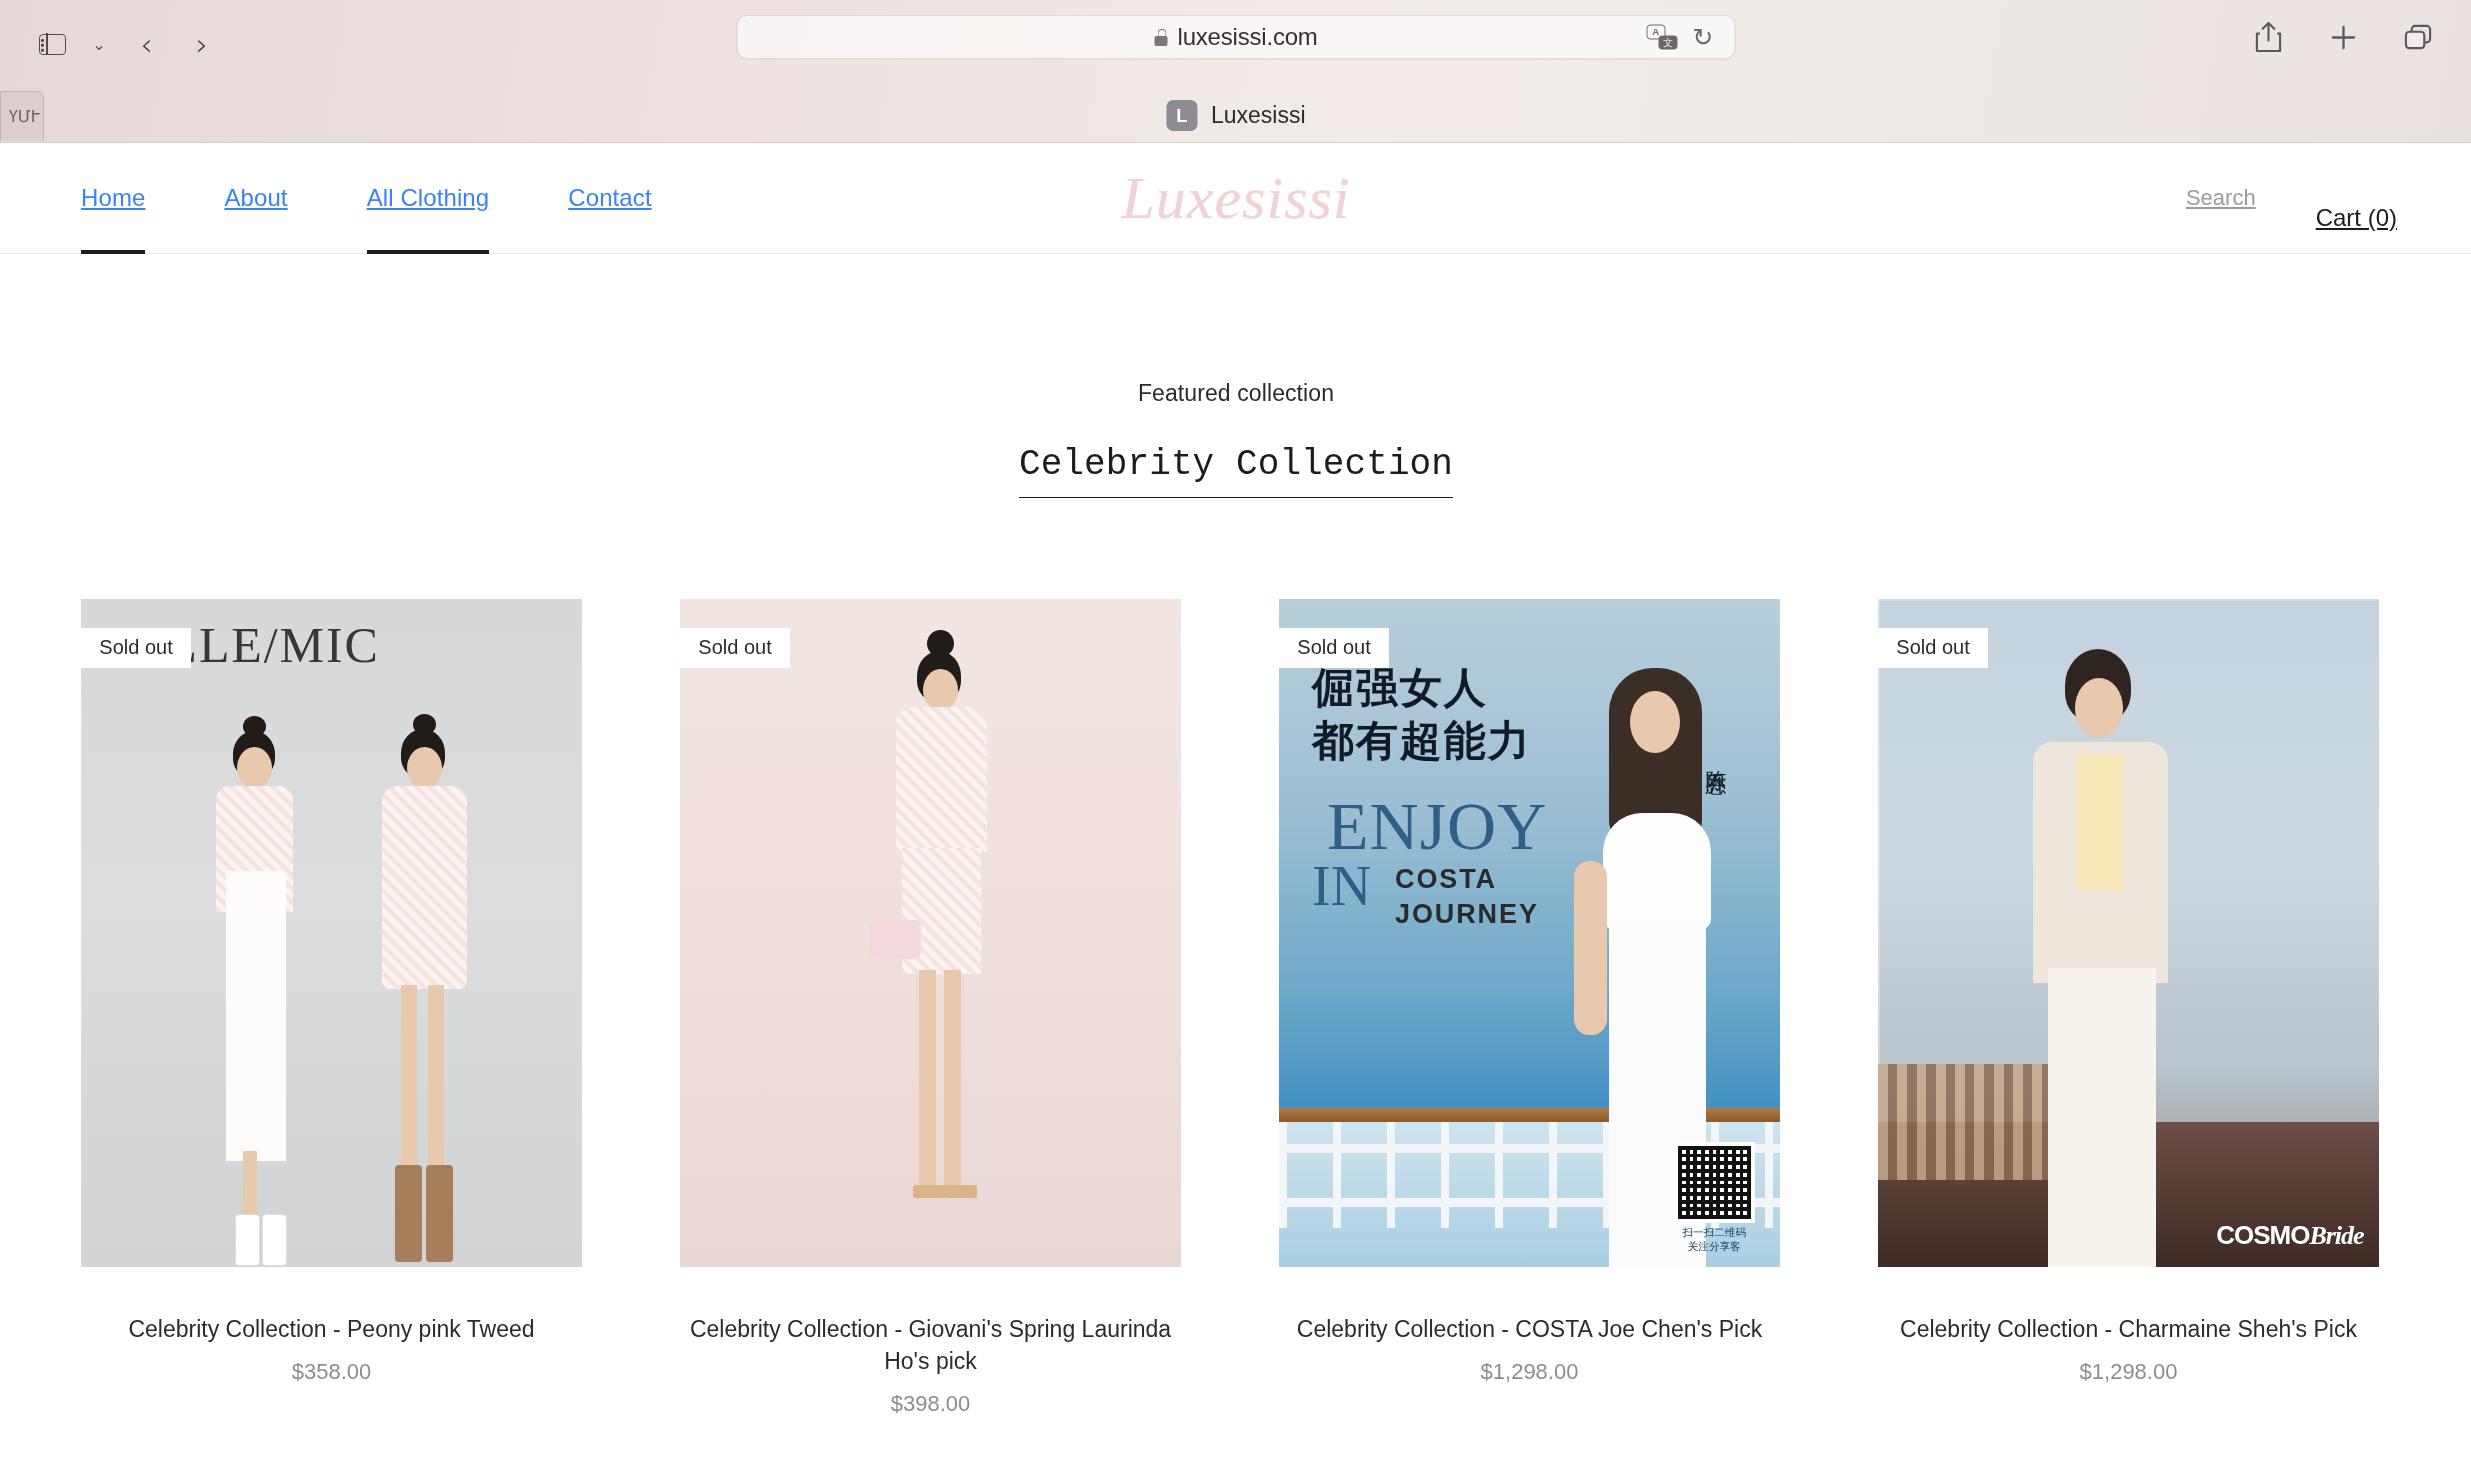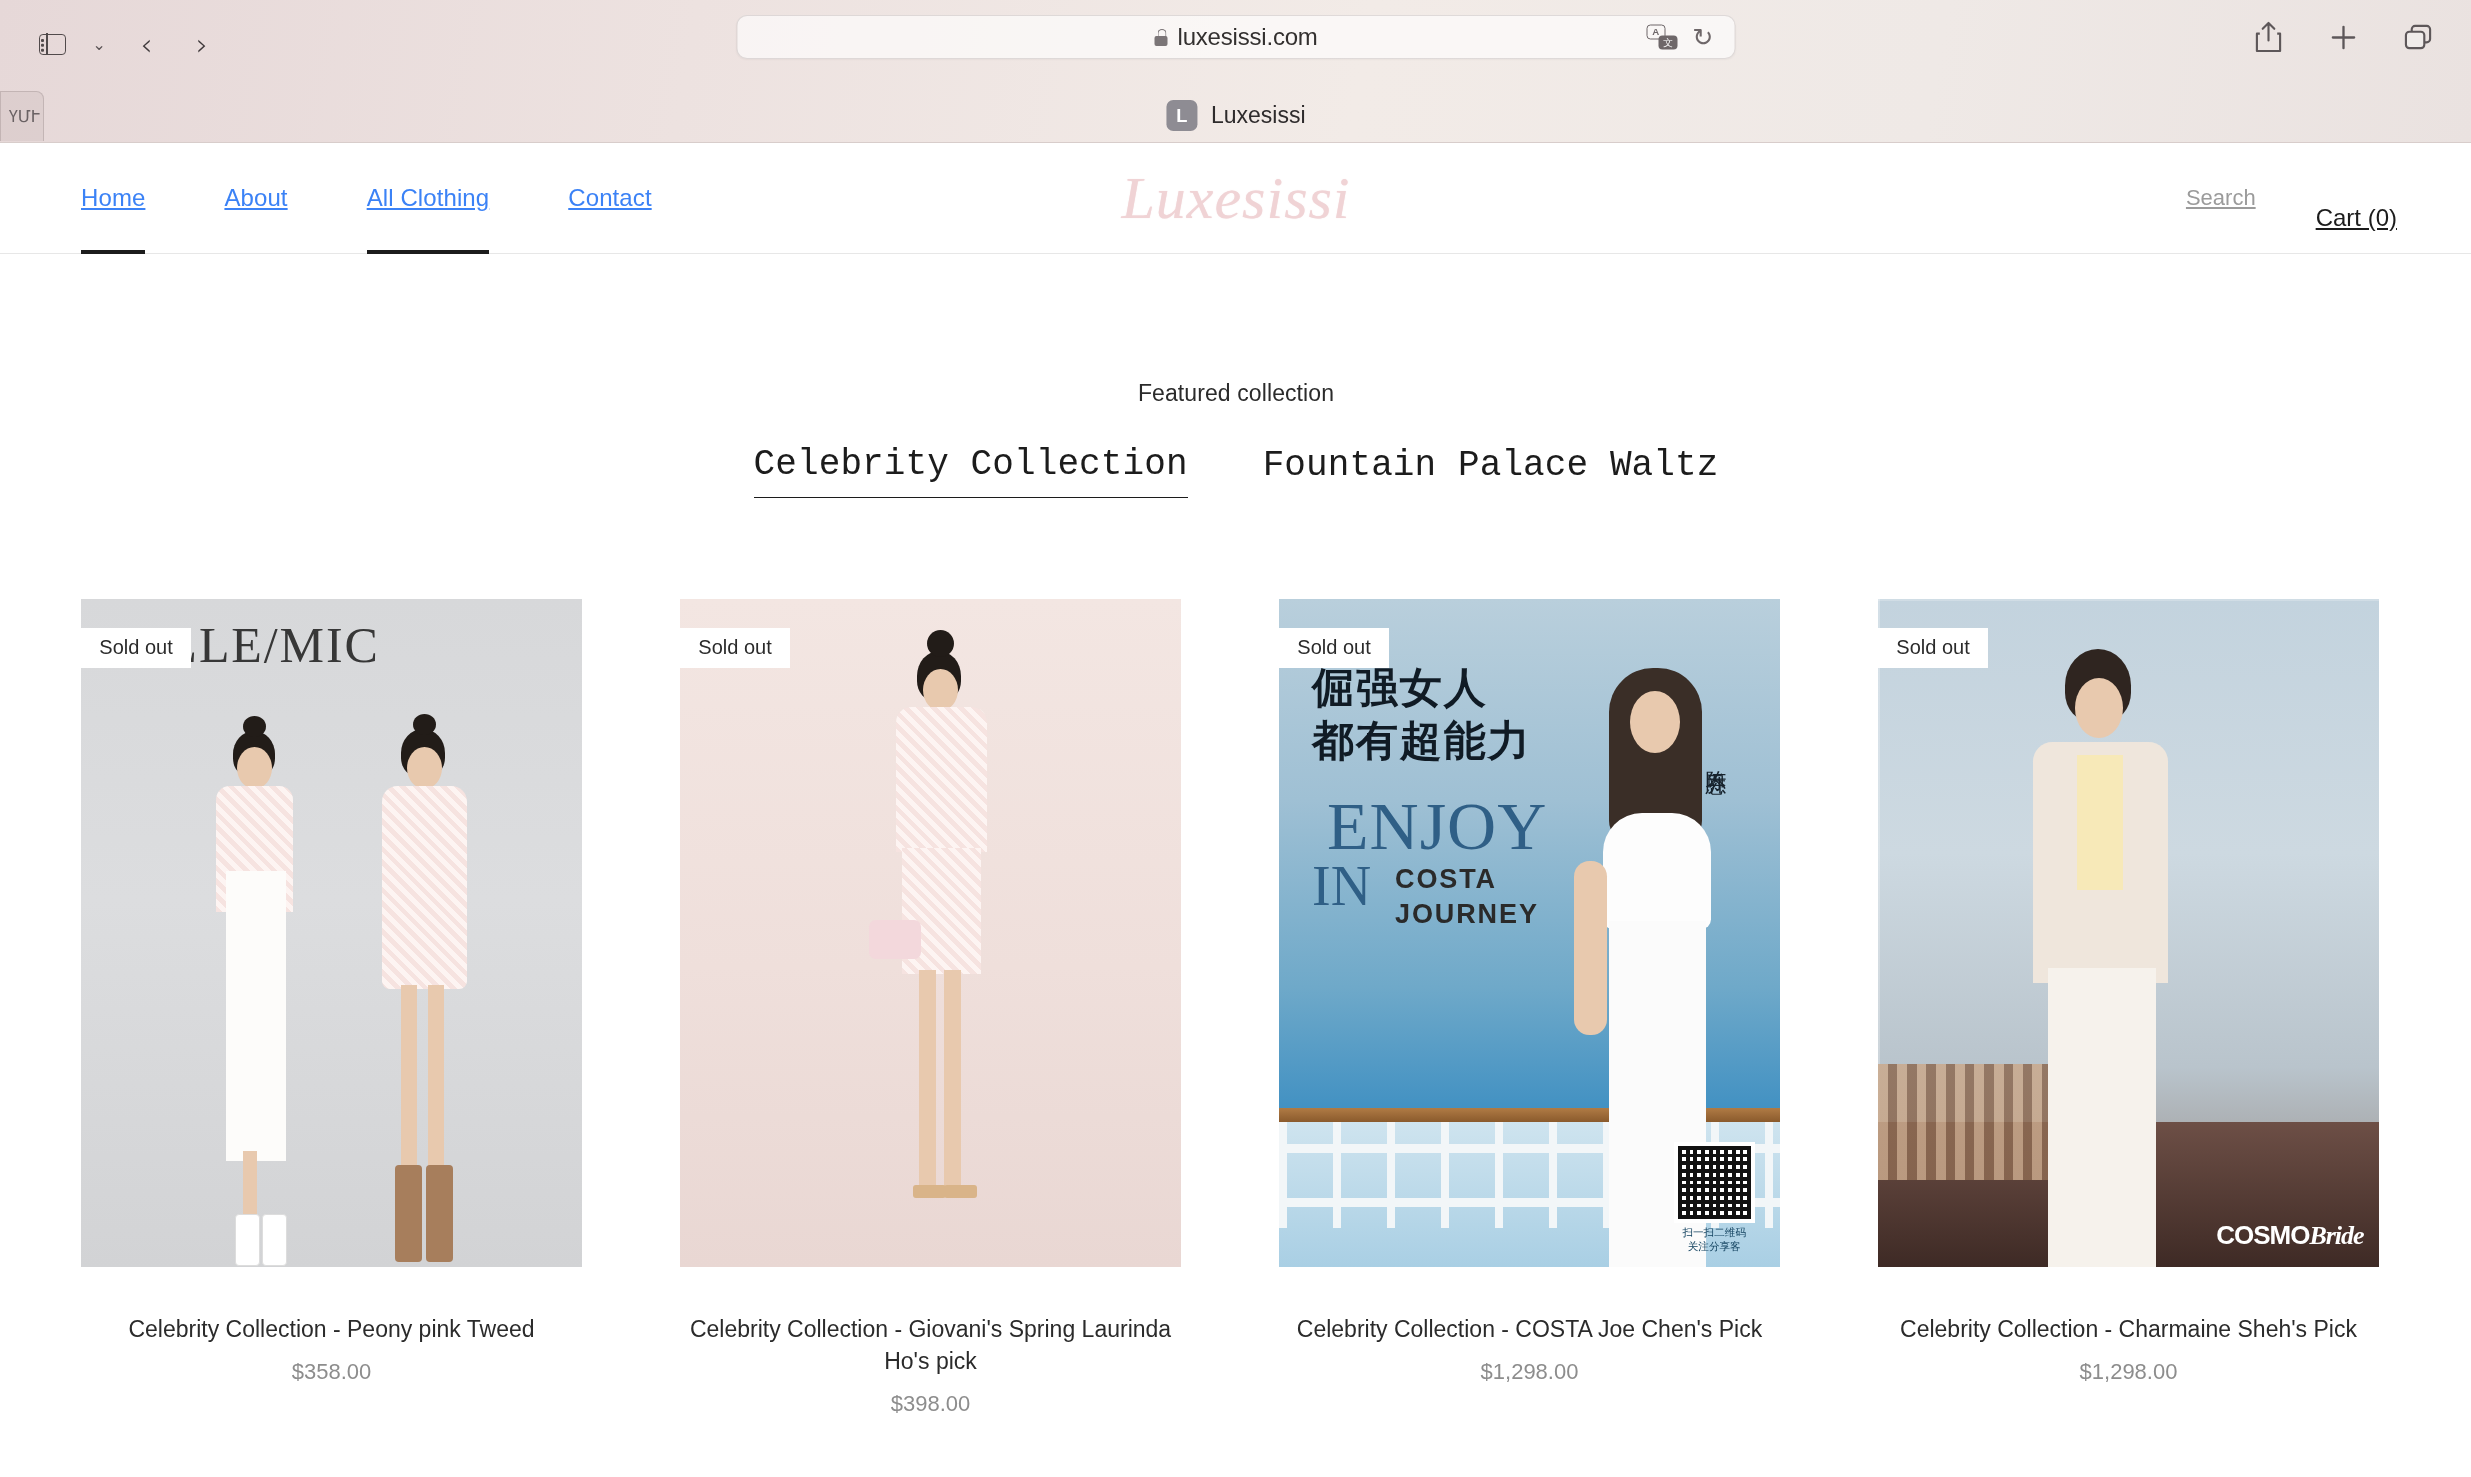--- a/index.html
+++ b/index.html
@@ -413,21 +413,20 @@
     <a class="hdr-cart" href="#">Cart (0)</a>
   </div>
 </header>
 
 <main class="main">
 
   <div class="featured-label">Featured collection</div>
 
   <div class="collection-tabs">
     <div class="coll-tab active">Celebrity Collection</div>
-    <div class="coll-tab">Fountain Palace Waltz</div>
   </div>
 
   <section class="product-grid">
 
     <article class="product-card">
       <div class="product-media img1">
         <span class="wm">ELLE/MIC</span>
         <span class="sold-badge">Sold out</span>
         <div class="fig" style="left:106px;width:135px;height:541px;">
           <span class="hair" style="left:46px;top:5.8px;width:42px;height:46px;"></span>

